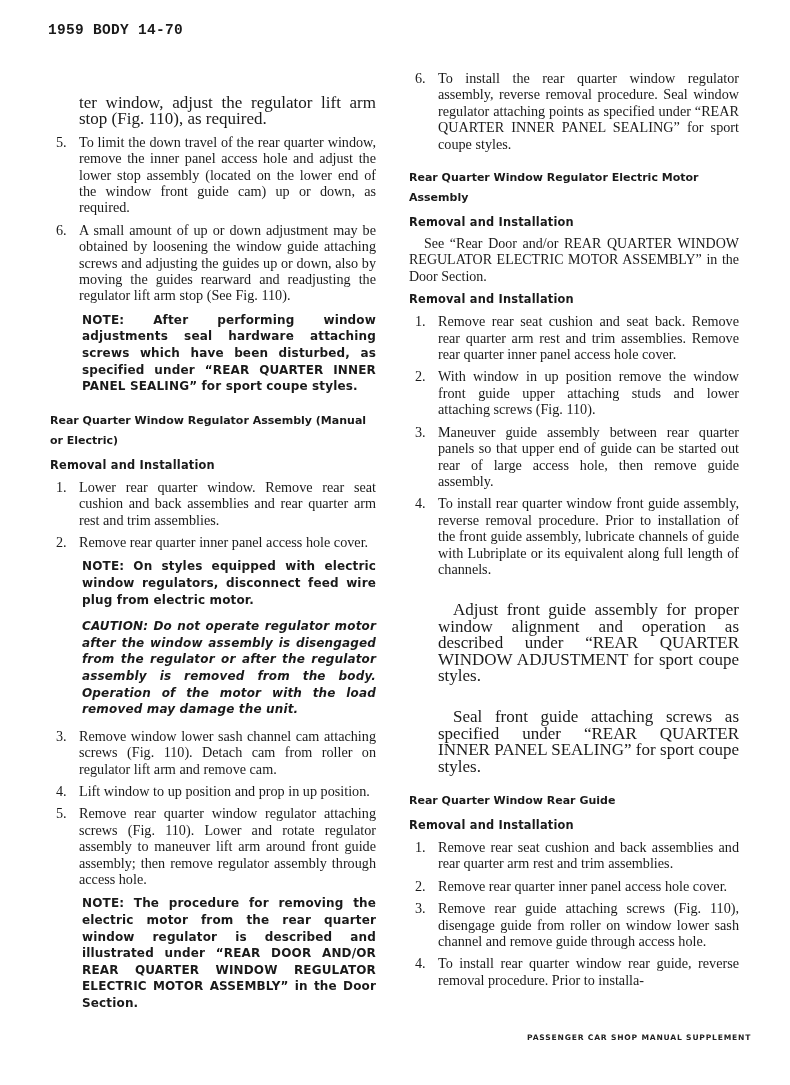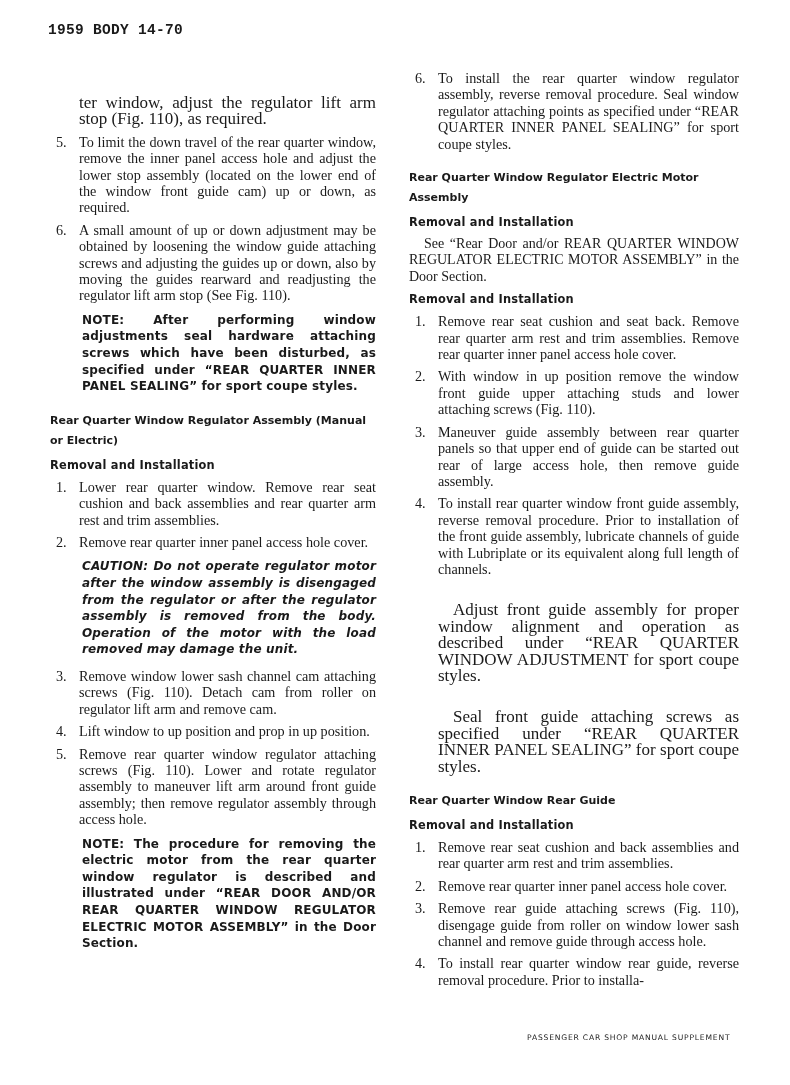--- a/index.html
+++ b/index.html
@@ -44,21 +44,21 @@
       margin: 16px 0 6px 0;
     }
     .h-sub {
       font-family: "DejaVu Sans", "Liberation Sans", sans-serif;
       font-weight: bold; font-size: 11.4px; line-height: 16px;
       margin: 2px 0 6px 0; letter-spacing: 0.2px;
     }
     .footer {
       position: absolute; left: 527px; top: 1033px;
       font-family: "DejaVu Sans", "Liberation Sans", sans-serif;
-      font-size: 7.6px; letter-spacing: 0.8px; color: #222;
+      font-size: 7.6px; letter-spacing: 0.8px; color: #222; font-weight: bold;
     }
   </style>
 </head>
 <body>
 
 <div class="page-header">1959 BODY 14-70</div>
 
 <div class="col col-left">
   <div class="cont">ter window, adjust the regulator lift arm stop (Fig. 110), as required.</div>
 
@@ -78,20 +78,21 @@
 
   <div class="item">
     <span class="num">1.</span>
     <span>Lower rear quarter window. Remove rear seat cushion and back assemblies and rear quarter arm rest and trim assemblies.</span>
   </div>
   <div class="item">
     <span class="num">2.</span>
     <span>Remove rear quarter inner panel access hole cover.</span>
   </div>
 
+  <div class="note">NOTE: On styles equipped with electric window regulators, disconnect feed wire plug from electric motor.</div>
   <div class="note caution">CAUTION: Do not operate regulator motor after the window assembly is disengaged from the regulator or after the regulator assembly is removed from the body. Operation of the motor with the load removed may damage the unit.</div>
 
   <div class="item">
     <span class="num">3.</span>
     <span>Remove window lower sash channel cam attaching screws (Fig. 110). Detach cam from roller on regulator lift arm and remove cam.</span>
   </div>
   <div class="item">
     <span class="num">4.</span>
     <span>Lift window to up position and prop in up position.</span>
   </div>

